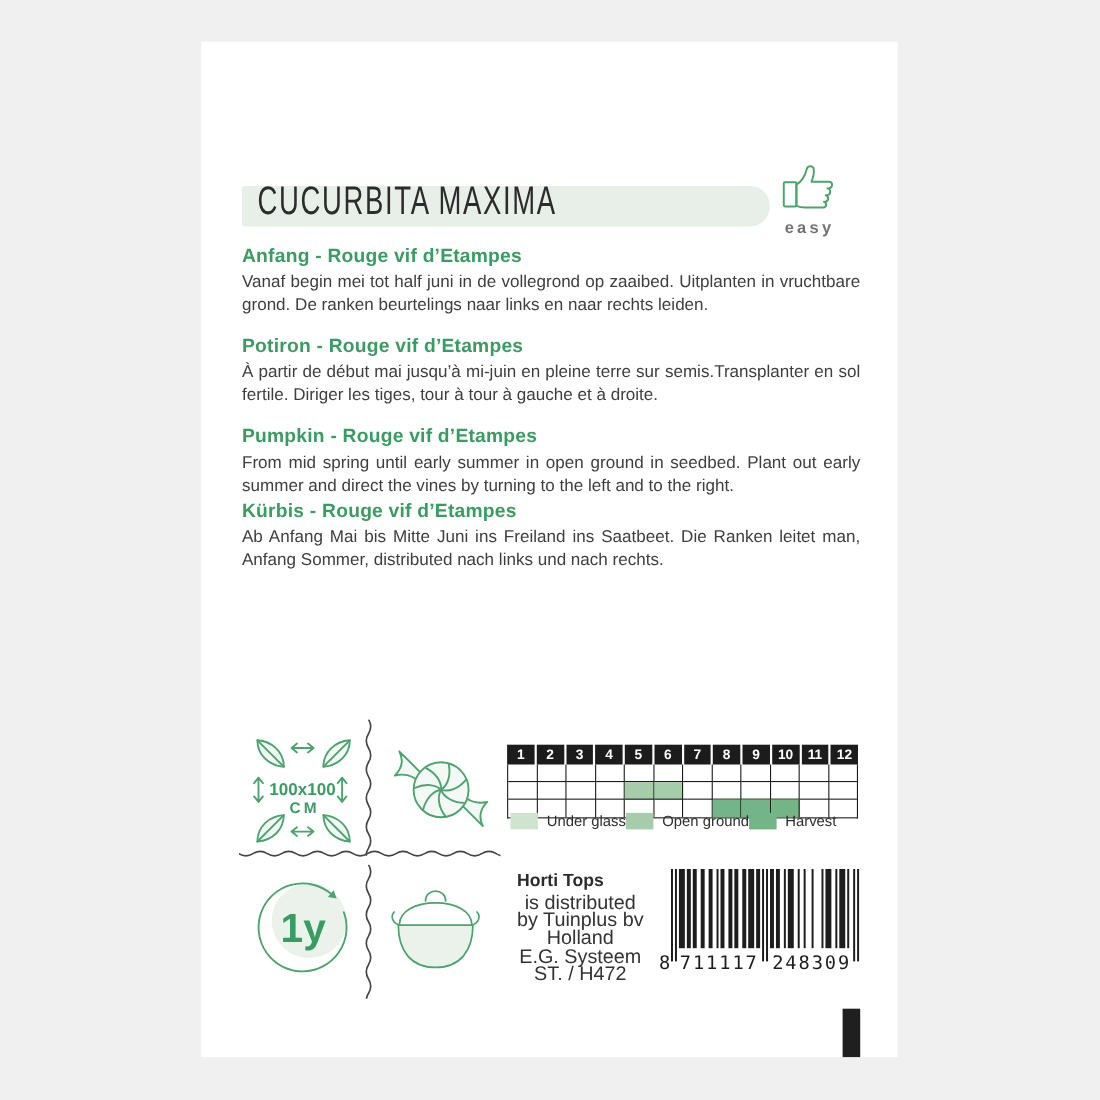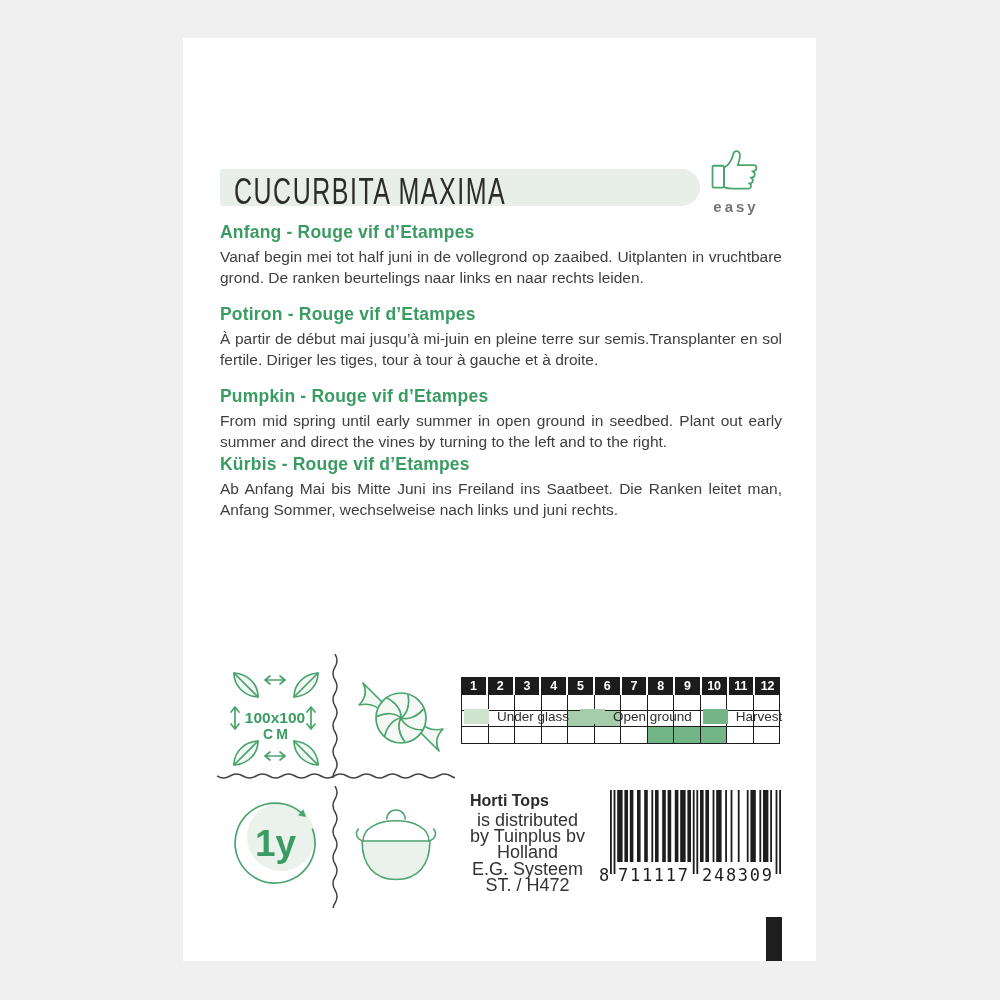--- a/index.html
+++ b/index.html
@@ -10,21 +10,21 @@
   .page{
     position:absolute;left:183px;top:38px;width:633px;height:923px;
     background:#ffffff;
   }
   .page *{box-sizing:border-box;}
 
   
   .band{
     position:absolute;left:37px;top:131px;width:480px;height:37px;
     background:#e8efe9;border-radius:3px 20px 20px 3px / 3px 55% 55% 3px;
-    display:flex;align-items:flex-end;padding-left:14px;
+    display:flex;align-items:flex-start;padding-left:14px;
   }
   .band-title{
     font-size:25px;color:#2c2c2c;letter-spacing:1.5px;font-weight:400;
     display:inline-block;transform:scaleY(1.45);transform-origin:left center;
     white-space:nowrap;
   }
   .easy-badge{position:absolute;left:524px;top:110px;width:58px;text-align:center;}
   .easy-label{
     display:block;color:#737373;font-weight:700;font-size:15px;
     letter-spacing:3px;margin-top:-2px;
@@ -51,22 +51,22 @@
     flex:1;background:#1c1c1c;color:#fff;font-size:12.5px;font-weight:700;
     display:flex;align-items:center;justify-content:center;
   }
   .cal-body{border:1.5px solid #1c1c1c;border-top:none;}
   .cal-row{display:flex;height:16px;}
   .cal-row .cell{flex:1;border-right:1px solid #1c1c1c;border-bottom:1px solid #1c1c1c;}
   .cal-row .cell:last-child{border-right:none;}
   .cal-row:last-child .cell{border-bottom:none;}
 
   .legend{
-    position:absolute;left:281px;top:671px;width:319px;
-    display:flex;align-items:flex-start;gap:11px;
+    position:absolute;left:281px;top:701px;width:319px;
+    display:flex;align-items:flex-start;gap:0;
   }
   .legend-item{display:flex;align-items:center;}
   .legend-swatch{width:25px;height:15px;margin-right:8px;}
   .legend-label{font-size:13.5px;color:#2e2e2e;white-space:nowrap;}
 
   
   .distributor{position:absolute;left:287px;top:754px;color:#333;}
   .distributor .d-name{font-size:16px;font-weight:700;color:#2b2b2b;margin-bottom:2px;}
   .distributor .d-line{font-size:18px;line-height:16.2px;text-align:center;}
   .barcode{position:absolute;left:414px;top:750px;}
@@ -100,21 +100,21 @@
   <section class="lang-section s1">
     <h2>Potiron - Rouge vif d’Etampes</h2>
     <p>À partir de début mai jusqu’à mi-juin en pleine terre sur semis.Transplanter en sol fertile. Diriger les tiges, tour à tour à gauche et à droite.</p>
   </section>
   <section class="lang-section s2">
     <h2>Pumpkin - Rouge vif d’Etampes</h2>
     <p>From mid spring until early summer in open ground in seedbed. Plant out early summer and direct the vines by turning to the left and to the right.</p>
   </section>
   <section class="lang-section s3">
     <h2>Kürbis - Rouge vif d’Etampes</h2>
-    <p>Ab Anfang Mai bis Mitte Juni ins Freiland ins Saatbeet. Die Ranken leitet man, Anfang Sommer, wechselweise nach links und juni rechts.</p>
+    <p>Ab Anfang Mai bis Mitte Juni ins Freiland ins Saatbeet. Die Ranken leitet man, Anfang Sommer, distributed nach links und nach rechts.</p>
   </section>
 
   <svg class="icon-svg" style="left:40px;top:628px" width="104" height="106" viewBox="0 0 104 106">
     <g class="green-stroke" stroke-width="1.5">
       <g transform="translate(38,4) scale(-1,1)">
         <path d="M3,27 C3,14 13,4 27,3 C27,16 17,26 3,27 Z" fill="#f2f8f3"></path>
         <path d="M3,27 C11,19 19,11 27,3"></path>
       </g>
       <g transform="translate(68,4)">
         <path d="M3,27 C3,14 13,4 27,3 C27,16 17,26 3,27 Z" fill="#f2f8f3"></path>

